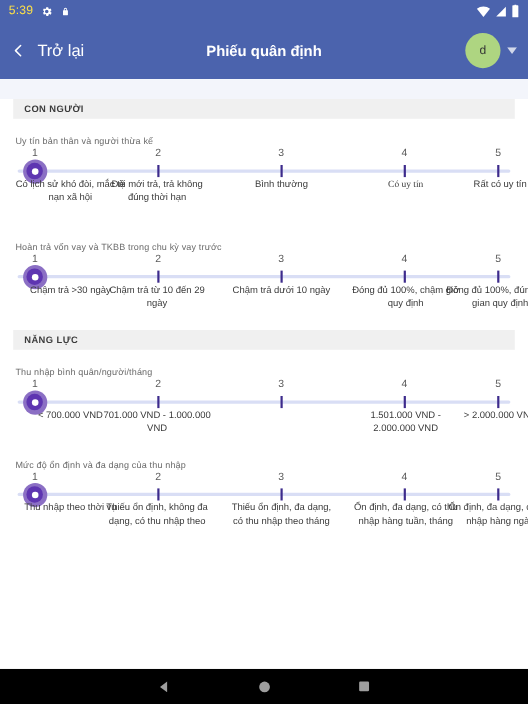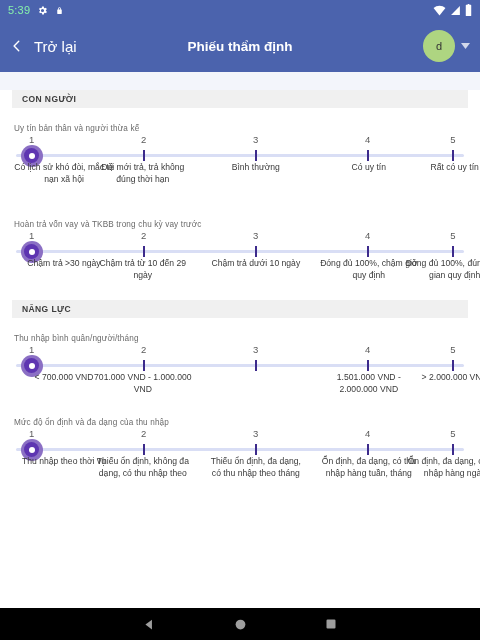--- a/index.html
+++ b/index.html
@@ -15,21 +15,21 @@
     display: flex; flex-direction: column;
     background: #ffffff;
   }
 
   
   .statusbar {
     height: 20px; flex: 0 0 20px;
     background: #4b63ad;
     display: flex; align-items: center;
     padding: 0 8px;
-    color: #86efac;
+    color: #fde047;
   }
   .status-left { display: flex; align-items: center; gap: 7px; }
   .status-time { font-size: 11px; letter-spacing: .2px; }
   .status-spacer { flex: 1; }
   .status-right { display: flex; align-items: center; gap: 4px; }
   .sb-ico { display: block; }
 
   
   .appbar {
     height: 52px; flex: 0 0 52px;
@@ -195,21 +195,21 @@
   <div class="appbar">
     <div class="back-group">
       <span>
         <svg class="chev-left" viewBox="0 0 24 24" fill="none" stroke="#ffffff" stroke-width="2.4" stroke-linecap="round" stroke-linejoin="round">
           <polyline points="15 4 7 12 15 20"></polyline>
         </svg>
       </span>
       <span class="back-label">Trở lại</span>
     </div>
 
-    <div class="appbar-title">Phiếu thẩm định</div>
+    <div class="appbar-title">Phiếu quân định</div>
 
     <div class="appbar-right">
       <div class="avatar">
         <span>d</span>
       </div>
       <span>
         <svg class="caret-down" viewBox="0 0 12 8" fill="#ffffff">
           <path d="M0 0h12L6 8z"></path>
         </svg>
       </span>
@@ -238,21 +238,21 @@
               <div class="tick" style="left: 53.5%;"></div>
               <div class="tick" style="left: 78.5%;"></div>
               <div class="tick" style="left: 97.5%;"></div>
               <div class="thumb" style="left: 3.5%;"></div>
             </div>
           </div>
           <div class="options" style="height: 42px;">
             <div class="opt first" style="width: 100px; left: 3.5%;">Có lịch sử khó đòi, mắc tệ nạn xã hội</div>
             <div class="opt" style="width: 100px; left: 28.5%;">Đòi mới trả, trả không đúng thời hạn</div>
             <div class="opt" style="width: 100px; left: 53.5%;">Bình thường</div>
-            <div class="opt" style="width: 100px; left: 78.5%;">Có uy tín</div>
+            <div class="opt" style="width: 100px; left: 78.5%; font-family: Liberation Serif, serif;">Có uy tín</div>
             <div class="opt" style="width: 100px; left: 97.5%;">Rất có uy tín</div>
           </div>
         </div>
         <div class="field">
           <div class="field-label">Hoàn trả vốn vay và TKBB trong chu kỳ vay trước</div>
           <div class="slider">
             <div class="numbers">
               <span class="num" style="left: 3.5%;">1</span>
               <span class="num" style="left: 28.5%;">2</span>
               <span class="num" style="left: 53.5%;">3</span>

